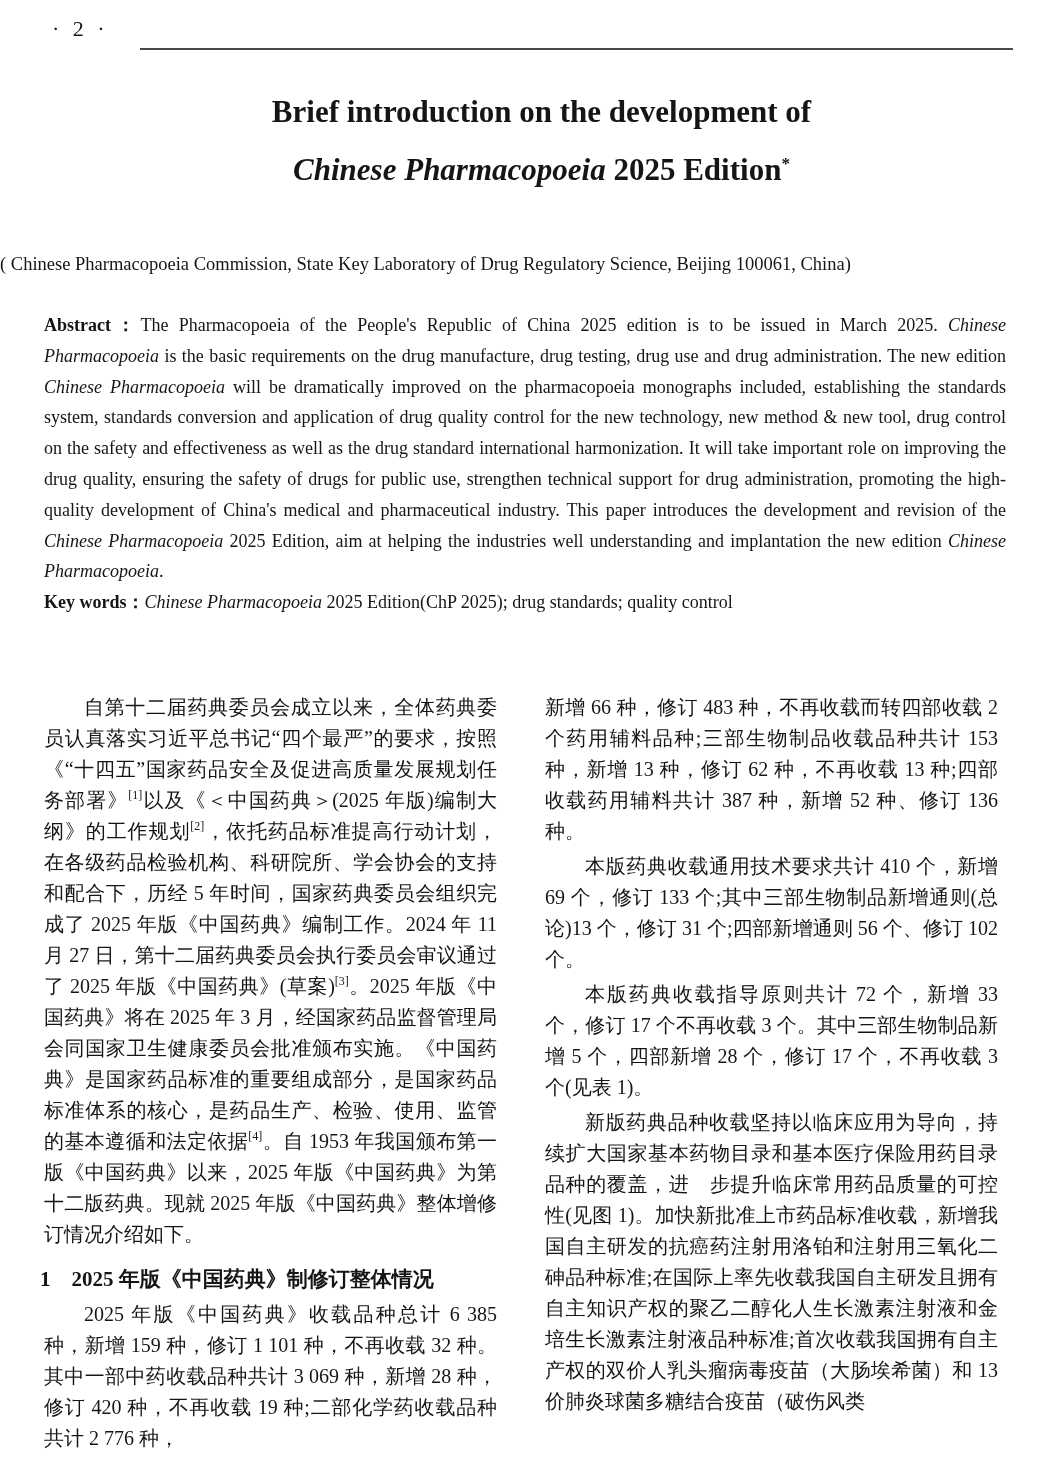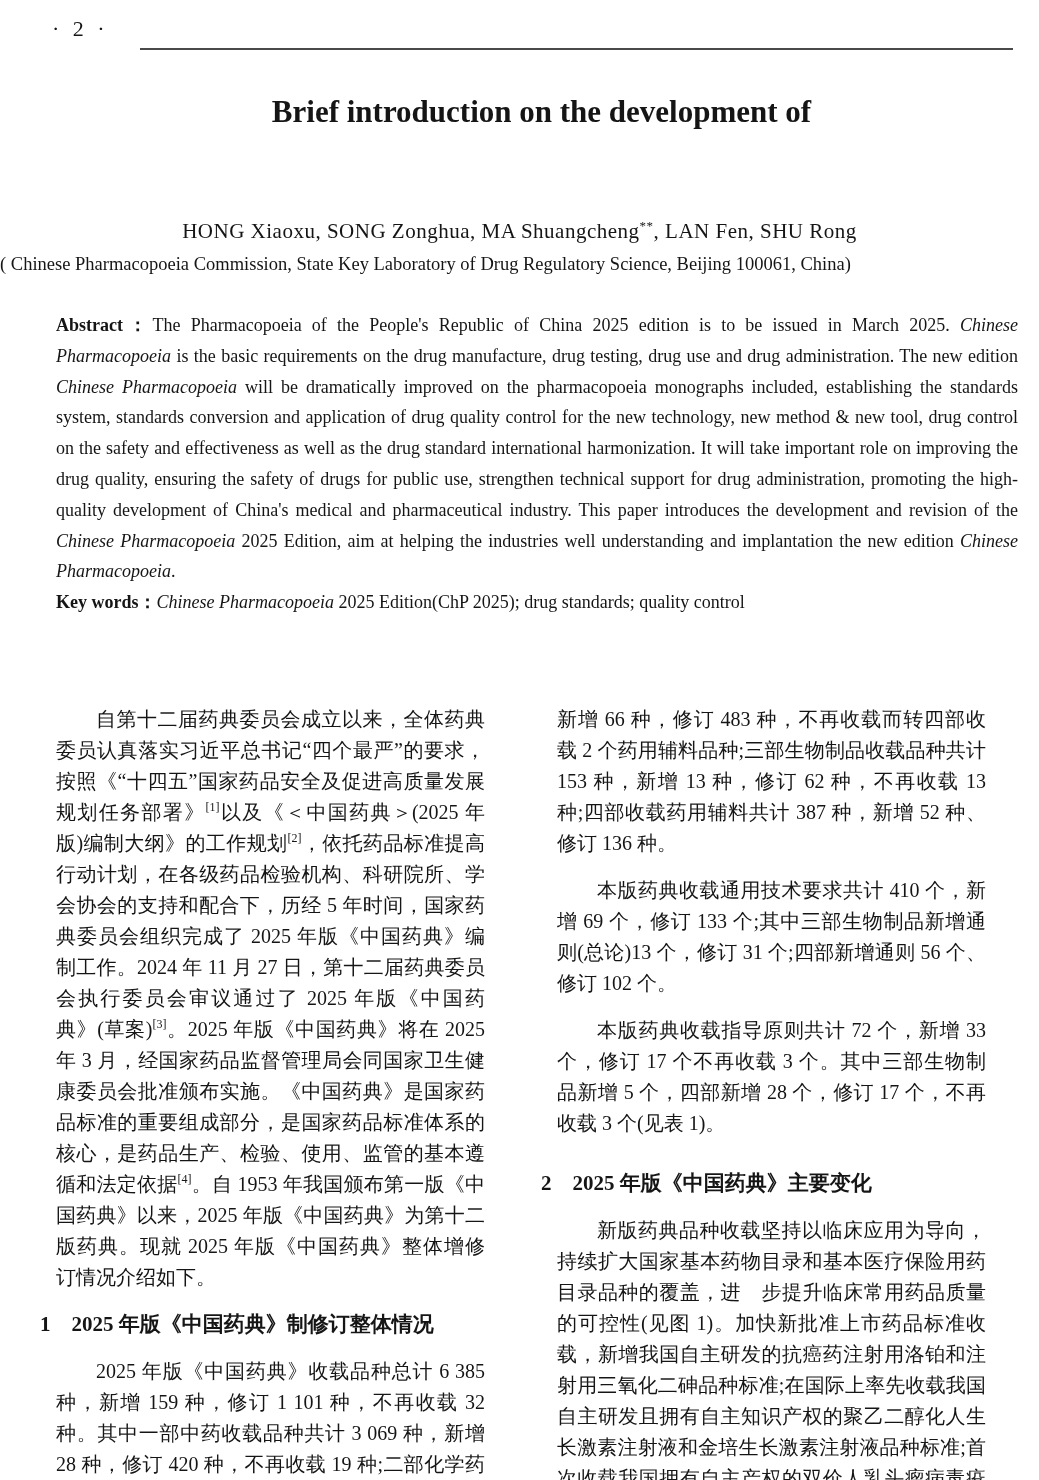--- a/index.html
+++ b/index.html
@@ -52,42 +52,42 @@
   .authors sup { font-size: 13px; }
   .affiliation {
     position: absolute;
     top: 254px; left: 0; right: 0;
     text-align: left;
     font-size: 18.5px;
   }
   
   .front-matter {
     position: absolute;
-    top: 310px; left: 56px; width: 962px;
+    top: 310px; left: 44px; width: 962px;
   }
   .abstract, .keywords {
     margin: 0;
     font-size: 18px;
     line-height: 30.8px;
     text-align: justify;
   }
   .abstract sup, .cn sup { font-size: 12px; line-height: 0; }
   
   .body-columns {
     position: absolute;
     top: 688px; left: 40px; right: 37px; bottom: 10px;
     display: flex;
     gap: 40px;
   }
   .col { flex: 1; min-width: 0; }
   .cn {
     font-size: 20px;
     line-height: 31px;
     text-align: justify;
-    margin: 16px;
+    margin: 4px;
   }
   .indent { text-indent: 2em; }
   .sec-h {
     font-size: 21px;
     font-weight: bold;
     line-height: 31px;
     margin: 0;
     text-align: left;
   }
   .h-gap-lg { margin-top: 29px; }
@@ -98,39 +98,38 @@
 
 <div class="page">
 
   <div class="header">
     <span class="page-num">· 2 ·</span>
   </div>
   <div class="header-rule"></div>
 
   <div class="title-block">
     <div>Brief introduction on the development of</div>
+    <div><span style="font-style: italic;">Chinese Pharmacopoeia</span><span> 2025 Edition</span><sup>*</sup></div>
   </div>
 
-  <div class="authors"><span>HONG Xiaoxu, SONG Zonghua, MA Shuangcheng</span><sup>**</sup><span>, LAN Fen, SHU Rong</span></div>
 
   <div class="affiliation">( Chinese Pharmacopoeia Commission, State Key Laboratory of Drug Regulatory Science, Beijing 100061, China)</div>
 
   <div class="front-matter">
     <p class="abstract"><span style="font-weight: bold;">Abstract</span><span style="font-weight: bold;">：</span><span>The Pharmacopoeia of the People's Republic of China 2025 edition is to be issued in March 2025. </span><span style="font-style: italic;">Chinese Pharmacopoeia</span><span> is the basic requirements on the drug manufacture, drug testing, drug use and drug administration. The new edition </span><span style="font-style: italic;">Chinese Pharmacopoeia</span><span> will be dramatically improved on the pharmacopoeia monographs included, establishing the standards system, standards conversion and application of drug quality control for the new technology, new method &amp; new tool, drug control on the safety and effectiveness as well as the drug standard international harmonization. It will take important role on improving the drug quality, ensuring the safety of drugs for public use, strengthen technical support for drug administration, promoting the high-quality development of China's medical and pharmaceutical industry. This paper introduces the development and revision of the </span><span style="font-style: italic;">Chinese Pharmacopoeia</span><span> 2025 Edition, aim at helping the industries well understanding and implantation the new edition </span><span style="font-style: italic;">Chinese Pharmacopoeia</span><span>.</span></p>
     <p class="keywords"><span style="font-weight: bold;">Key words</span><span style="font-weight: bold;">：</span><span style="font-style: italic;">Chinese Pharmacopoeia</span><span> 2025 Edition(ChP 2025); drug standards; quality control</span></p>
   </div>
 
   <div class="body-columns">
     <div class="col">
       <p class="cn indent"><span>自第十二届药典委员会成立以来，全体药典委员认真落实习近平总书记“四个最严”的要求，按照《“十四五”国家药品安全及促进高质量发展规划任务部署》</span><sup>[1]</sup><span>以及《＜中国药典＞(2025 年版)编制大纲》的工作规划</span><sup>[2]</sup><span>，依托药品标准提高行动计划，在各级药品检验机构、科研院所、学会协会的支持和配合下，历经 5 年时间，国家药典委员会组织完成了 2025 年版《中国药典》编制工作。2024 年 11 月 27 日，第十二届药典委员会执行委员会审议通过了 2025 年版《中国药典》(草案)</span><sup>[3]</sup><span>。2025 年版《中国药典》将在 2025 年 3 月，经国家药品监督管理局会同国家卫生健康委员会批准颁布实施。《中国药典》是国家药品标准的重要组成部分，是国家药品标准体系的核心，是药品生产、检验、使用、监管的基本遵循和法定依据</span><sup>[4]</sup><span>。自 1953 年我国颁布第一版《中国药典》以来，2025 年版《中国药典》为第十二版药典。现就 2025 年版《中国药典》整体增修订情况介绍如下。</span></p>
       <h3 class="sec-h h-gap-md">1　2025 年版《中国药典》制修订整体情况</h3>
       <p class="cn indent">2025 年版《中国药典》收载品种总计 6 385 种，新增 159 种，修订 1 101 种，不再收载 32 种。其中一部中药收载品种共计 3 069 种，新增 28 种，修订 420 种，不再收载 19 种;二部化学药收载品种共计 2 776 种，</p>
     </div>
     <div class="col">
       <p class="cn">新增 66 种，修订 483 种，不再收载而转四部收载 2 个药用辅料品种;三部生物制品收载品种共计 153 种，新增 13 种，修订 62 种，不再收载 13 种;四部收载药用辅料共计 387 种，新增 52 种、修订 136 种。</p>
       <p class="cn indent">本版药典收载通用技术要求共计 410 个，新增 69 个，修订 133 个;其中三部生物制品新增通则(总论)13 个，修订 31 个;四部新增通则 56 个、修订 102 个。</p>
       <p class="cn indent">本版药典收载指导原则共计 72 个，新增 33 个，修订 17 个不再收载 3 个。其中三部生物制品新增 5 个，四部新增 28 个，修订 17 个，不再收载 3 个(见表 1)。</p>
-      <h3 class="sec-h h-gap-lg">2　2025 年版《中国药典》主要变化</h3>
       <p class="cn indent">新版药典品种收载坚持以临床应用为导向，持续扩大国家基本药物目录和基本医疗保险用药目录品种的覆盖，进　步提升临床常用药品质量的可控性(见图 1)。加快新批准上市药品标准收载，新增我国自主研发的抗癌药注射用洛铂和注射用三氧化二砷品种标准;在国际上率先收载我国自主研发且拥有自主知识产权的聚乙二醇化人生长激素注射液和金培生长激素注射液品种标准;首次收载我国拥有自主产权的双价人乳头瘤病毒疫苗（大肠埃希菌）和 13 价肺炎球菌多糖结合疫苗（破伤风类</p>
     </div>
   </div>
 
 </div>
 
 </body></html>

